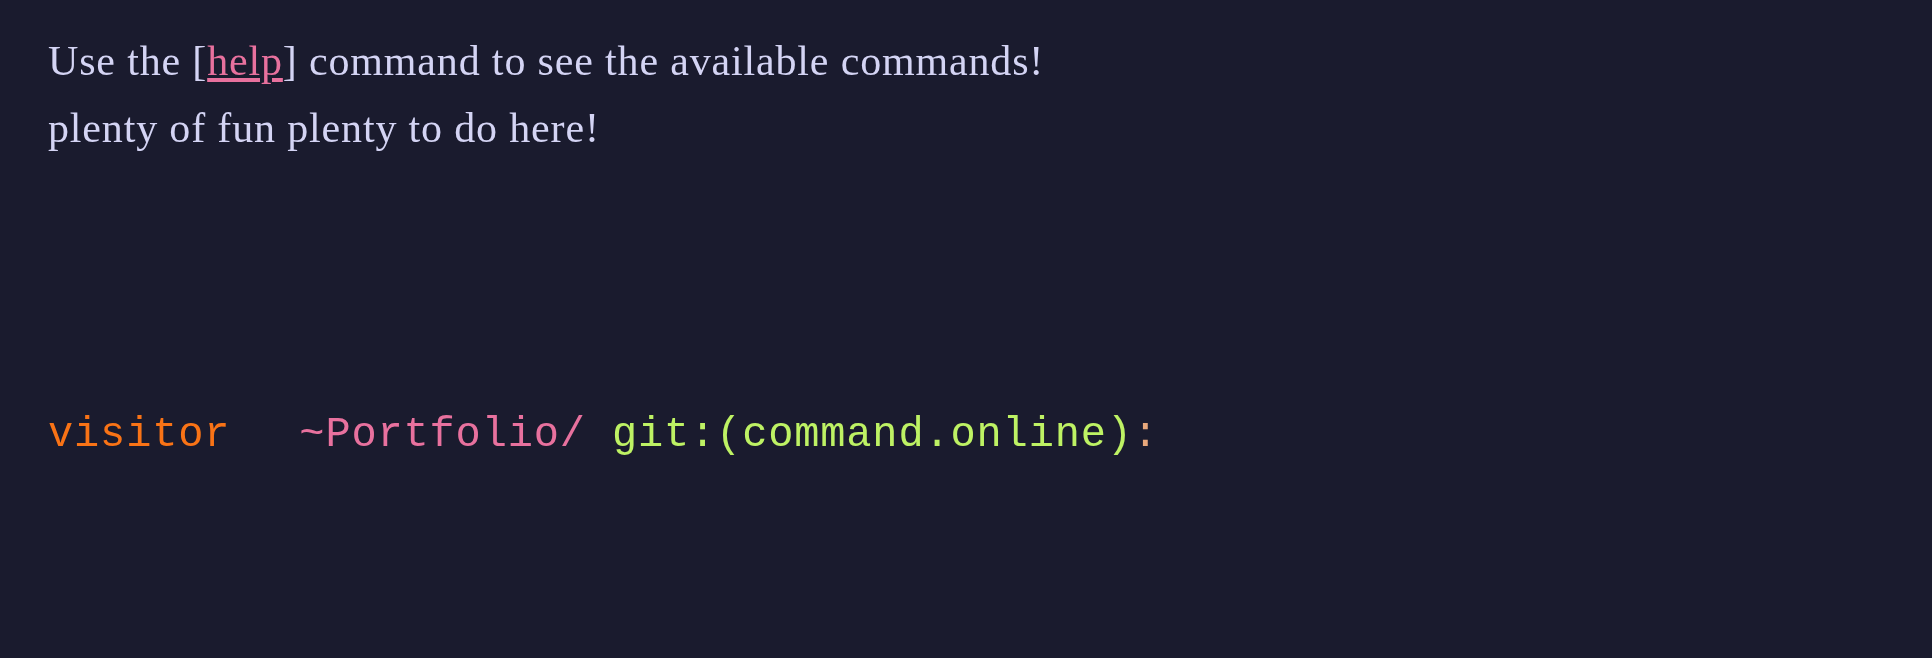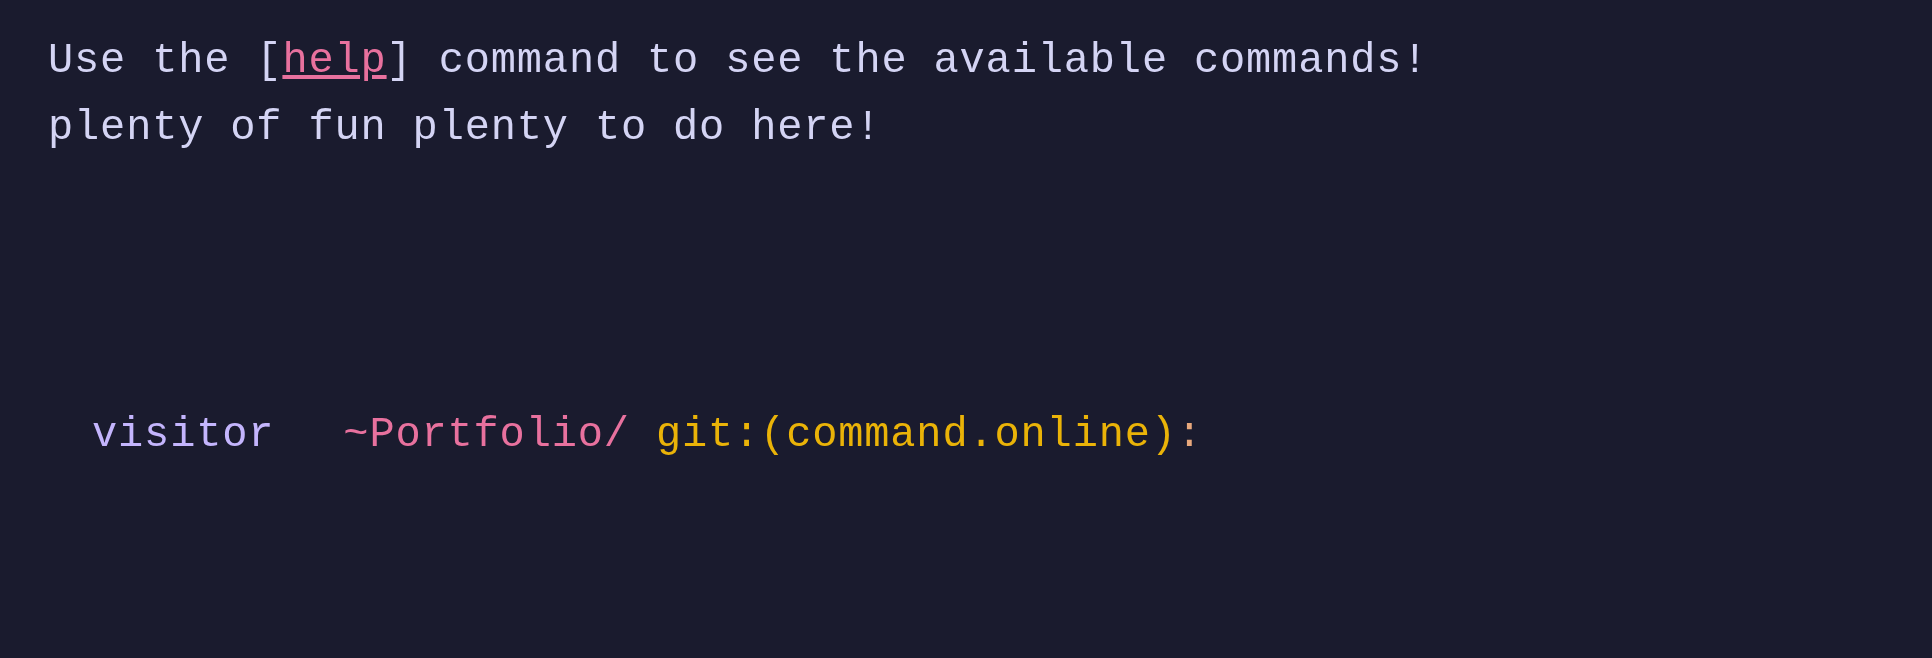--- a/index.html
+++ b/index.html
@@ -14,48 +14,48 @@
       line-height: 1.6;
       color: #d4d4f4;
       padding: 28px 48px;
       width: 1932px;
       height: 658px;
       overflow: hidden;
       letter-spacing: 0.02em;
     }
     .message-block {
       margin-bottom: 240px;
+      font-family: Liberation Serif, serif;
     }
     .message-line {
       white-space: nowrap;
     }
     .text {
       color: #d4d4f4;
     }
     .bracket {
       color: #d4d4f4;
     }
     .help-link {
       color: #e8719e;
       text-decoration: underline;
       cursor: pointer;
     }
     .prompt-line {
       white-space: nowrap;
     }
     .prompt-user {
-      color: #c4b5fd;
-      margin-left: 44px;
+      color: #f97316;
     }
     .prompt-path {
       color: #e8719e;
       margin-left: 43px;
     }
     .prompt-git {
-      color: #eab308;
+      color: #bef264;
     }
     .prompt-colon {
       color: #e8a87c;
     }
     .command-input {
       background: transparent;
       border: none;
       outline: none;
       color: #d4d4f4;
       font-family: inherit;

